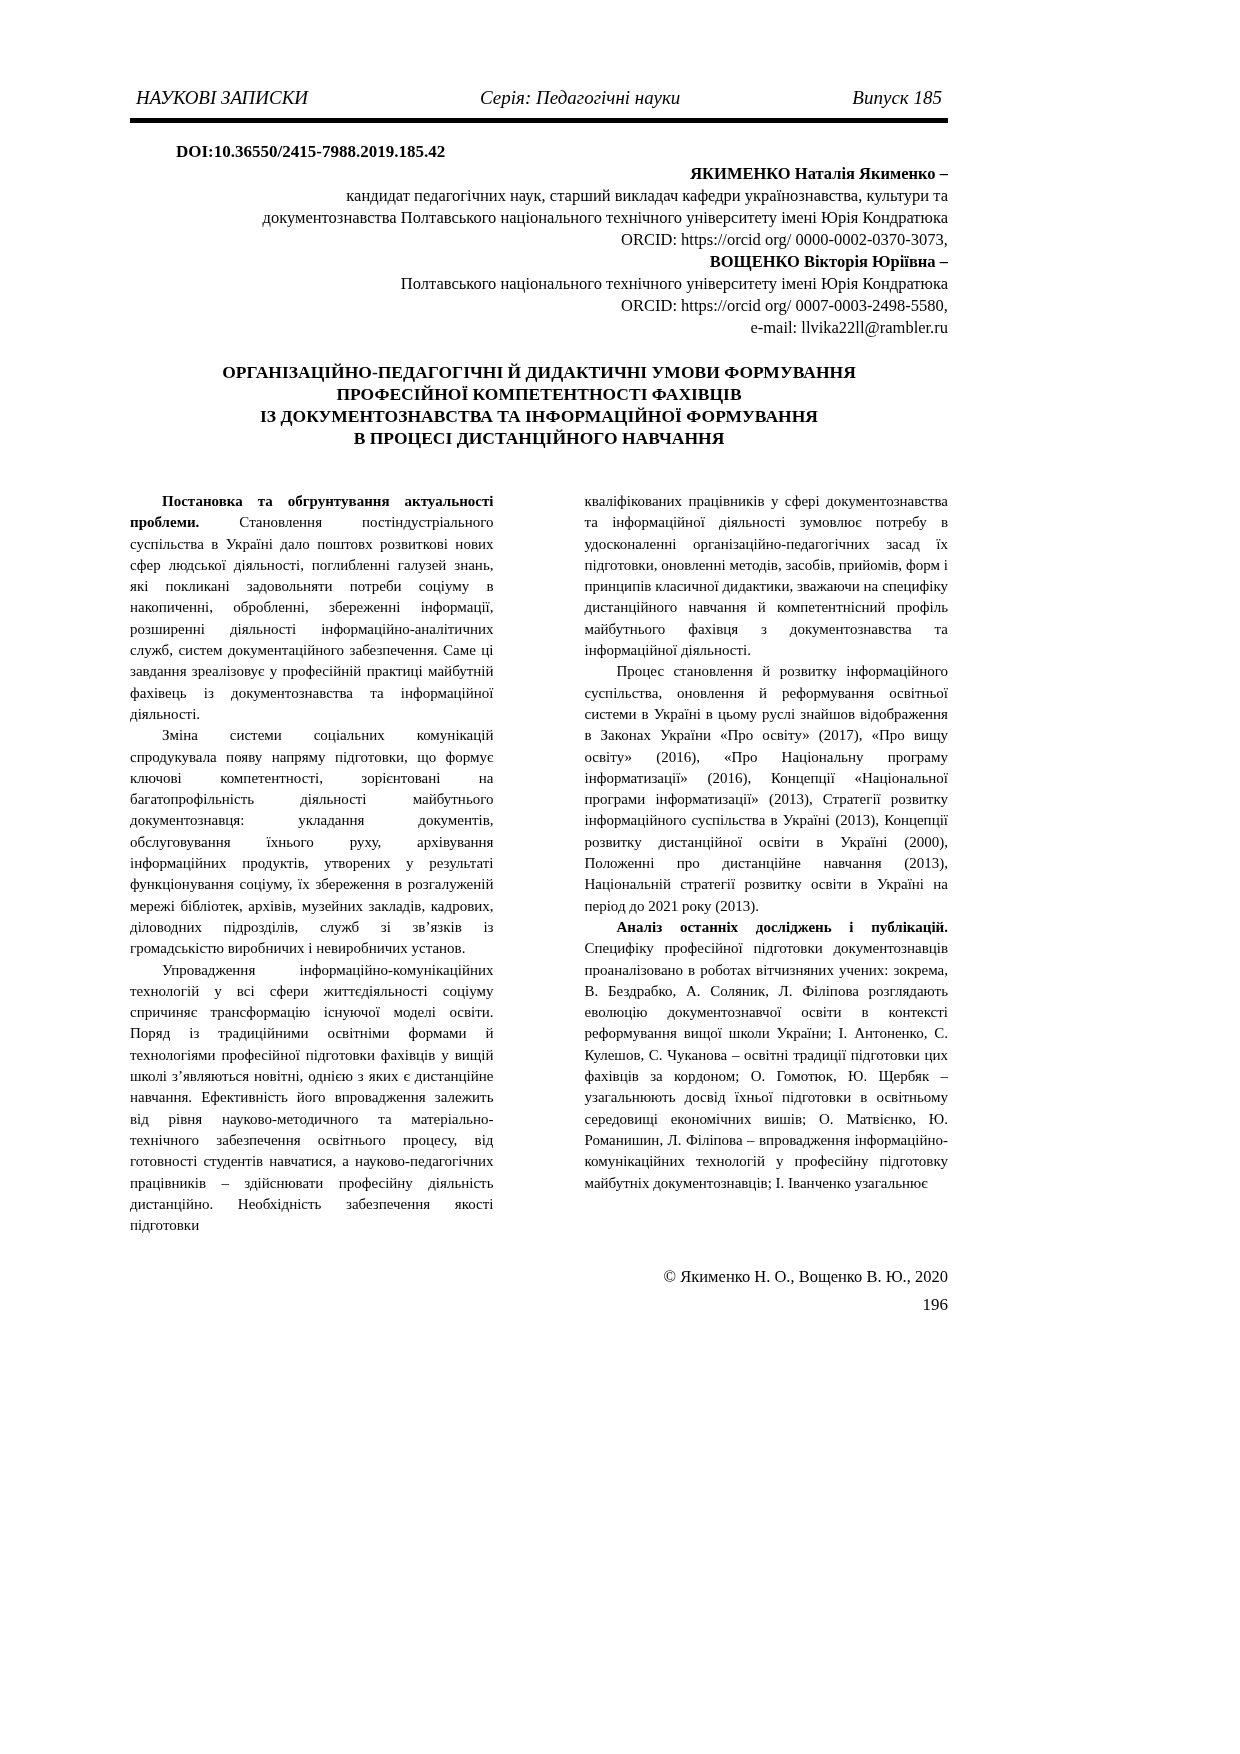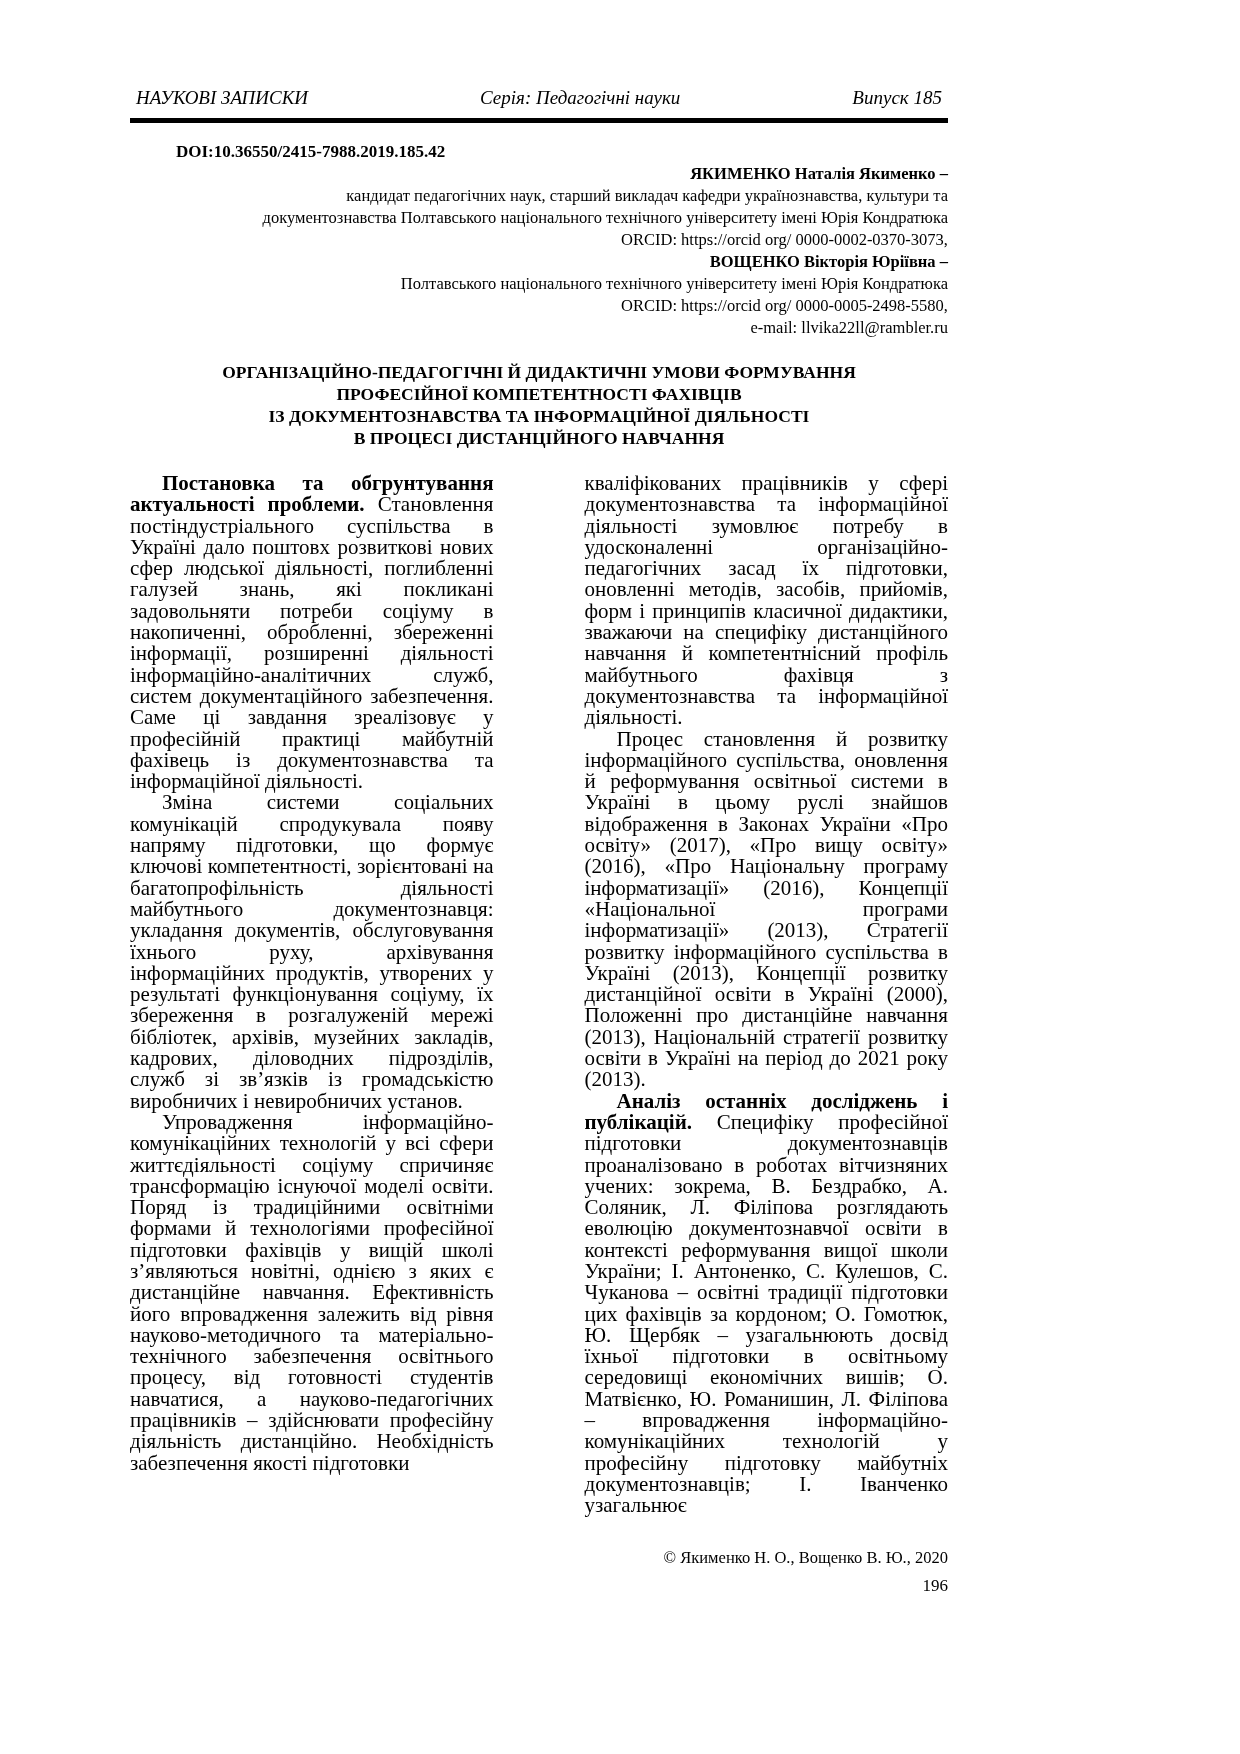--- a/index.html
+++ b/index.html
@@ -48,22 +48,22 @@
   .title {
     margin-top: 22px;
     text-align: center;
     font-weight: bold;
     font-size: 17.5px;
     line-height: 22px;
   }
   .columns {
     display: flex;
     gap: 91px;
-    margin-top: 24px;
-    font-size: 21px;
+    margin-top: 42px;
+    font-size: 15px;
     line-height: 21.3px;
     text-align: justify;
   }
   .col { flex: 1; min-width: 0; }
   .col p { margin: 0; text-indent: 32px; }
   .col p.no-indent { text-indent: 0; }
   .copyright {
     margin-top: 30px;
     text-align: right;
     font-size: 16.5px;
@@ -93,28 +93,28 @@
     <div>DOI:10.36550/2415-7988.2019.185.42</div>
   </div>
 
   <div class="authors">
     <div class="author-name">ЯКИМЕНКО Наталія Якименко –</div>
     <div>кандидат педагогічних наук, старший викладач кафедри українознавства, культури та</div>
     <div>документознавства Полтавського національного технічного університету імені Юрія Кондратюка</div>
     <div>ORCID: https://orcid org/ 0000-0002-0370-3073,</div>
     <div class="author-name">ВОЩЕНКО Вікторія Юріївна –</div>
     <div>Полтавського національного технічного університету імені Юрія Кондратюка</div>
-    <div>ORCID: https://orcid org/ 0000-0005-2498-5580,</div>
+    <div>ORCID: https://orcid org/ 0007-0003-2498-5580,</div>
     <div>e-mail: llvika22ll@rambler.ru</div>
   </div>
 
   <div class="title">
     <div>ОРГАНІЗАЦІЙНО-ПЕДАГОГІЧНІ Й ДИДАКТИЧНІ УМОВИ ФОРМУВАННЯ</div>
     <div>ПРОФЕСІЙНОЇ КОМПЕТЕНТНОСТІ ФАХІВЦІВ</div>
-    <div>ІЗ ДОКУМЕНТОЗНАВСТВА ТА ІНФОРМАЦІЙНОЇ ДІЯЛЬНОСТІ</div>
+    <div>ІЗ ДОКУМЕНТОЗНАВСТВА ТА ІНФОРМАЦІЙНОЇ ФОРМУВАННЯ</div>
     <div>В ПРОЦЕСІ ДИСТАНЦІЙНОГО НАВЧАННЯ</div>
   </div>
 
   <div class="columns">
     <div class="col">
       <p><b>Постановка та обгрунтування актуальності проблеми.</b> <span>Становлення постіндустріального суспільства в Україні дало поштовх розвиткові нових сфер людської діяльності, поглибленні галузей знань, які покликані задовольняти потреби соціуму в накопиченні, обробленні, збереженні інформації, розширенні діяльності інформаційно-аналітичних служб, систем документаційного забезпечення. Саме ці завдання зреалізовує у професійній практиці майбутній фахівець із документознавства та інформаційної діяльності.</span></p>
       <p>Зміна системи соціальних комунікацій спродукувала появу напряму підготовки, що формує ключові компетентності, зорієнтовані на багатопрофільність діяльності майбутнього документознавця: укладання документів, обслуговування їхнього руху, архівування інформаційних продуктів, утворених у результаті функціонування соціуму, їх збереження в розгалуженій мережі бібліотек, архівів, музейних закладів, кадрових, діловодних підрозділів, служб зі зв’язків із громадськістю виробничих і невиробничих установ.</p>
       <p>Упровадження інформаційно-комунікаційних технологій у всі сфери життєдіяльності соціуму спричиняє трансформацію існуючої моделі освіти. Поряд із традиційними освітніми формами й технологіями професійної підготовки фахівців у вищій школі з’являються новітні, однією з яких є дистанційне навчання. Ефективність його впровадження залежить від рівня науково-методичного та матеріально-технічного забезпечення освітнього процесу, від готовності студентів навчатися, а науково-педагогічних працівників – здійснювати професійну діяльність дистанційно. Необхідність забезпечення якості підготовки</p>
     </div>
     <div class="col">

